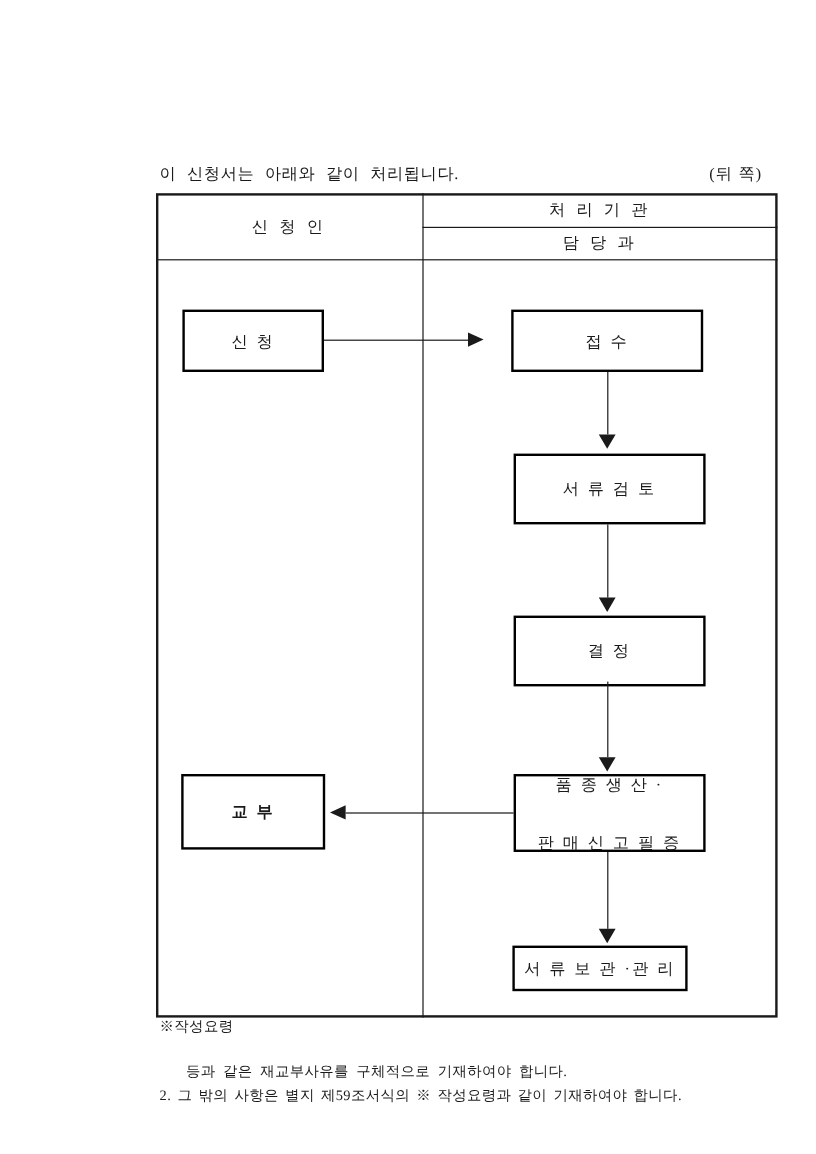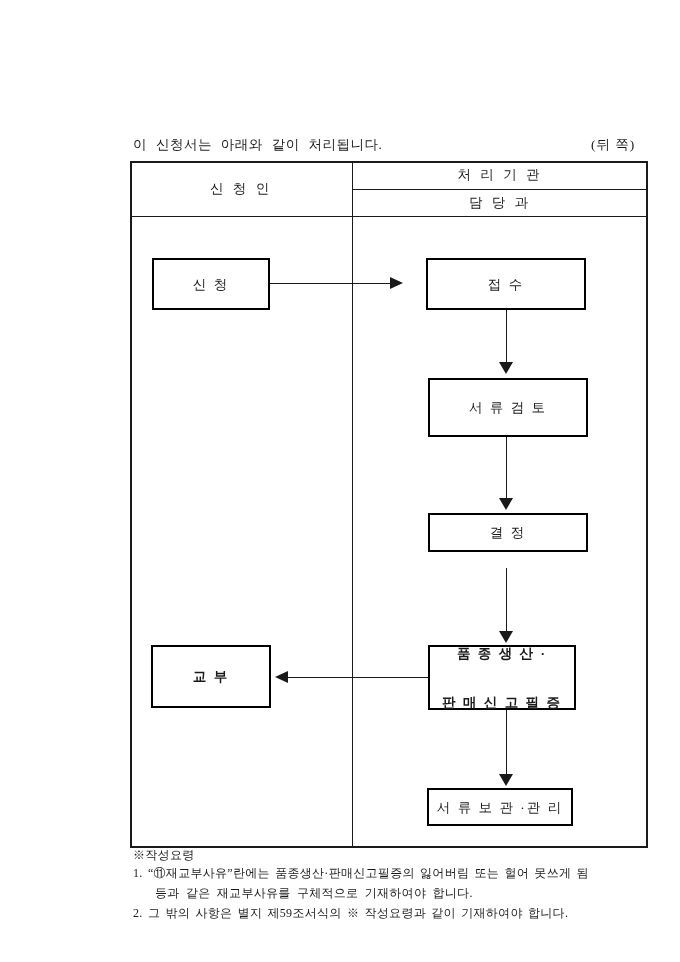--- a/index.html
+++ b/index.html
@@ -53,22 +53,22 @@
     border: 2px solid #000000;
     background: #fff;
     display: flex; flex-direction: column;
     align-items: center; justify-content: center;
     font-size: 13.5px; letter-spacing: 2px; white-space: nowrap;
     line-height: 25px;
   }
   .box-apply   { left: 104px; top: 210px; width: 118px; height: 52px; }
   .box-receipt { left: 378px; top: 210px; width: 160px; height: 52px; }
   .box-review  { left: 380px; top: 330px; width: 160px; height: 59px; }
-  .box-decision{ left: 380px; top: 465px; width: 160px; height: 39px; }
-  .box-cert    { left: 380px; top: 597px; width: 148px; height: 65px; font-weight: bold; }
+  .box-decision{ left: 380px; top: 465px; width: 160px; height: 59px; }
+  .box-cert    { left: 380px; top: 597px; width: 160px; height: 65px; }
   .box-issue   { left: 103px; top: 597px; width: 120px; height: 63px; font-weight: bold; }
   .box-storage { left: 379px; top: 740px; width: 146px; height: 38px; }
 
   
   .hline { position: absolute; height: 1px; background: #1a1a1a; }
   .vline { position: absolute; width: 1px; background: #1a1a1a; }
   .line-apply-receipt { left: 222px; top: 235px; width: 120px; }
   .line-receipt-review { left: 458px; top: 262px; height: 52px; }
   .line-review-decision { left: 458px; top: 389px; height: 61px; }
   .line-decision-cert { left: 458px; top: 520px; height: 63px; }
@@ -148,17 +148,16 @@
   <div class="vline line-decision-cert"></div>
   <div class="ah-down ah-decision"></div>
 
   <div class="hline line-cert-issue"></div>
   <div class="ah-left ah-issue"></div>
 
   <div class="vline line-cert-storage"></div>
   <div class="ah-down ah-storage"></div>
 
   <div class="note note-title">※작성요령</div>
-  <div class="note note-1a">1. “⑪재교부사유”란에는 품종생산·판매신고필증의 잃어버림 또는 헐어 못쓰게 됨</div>
   <div class="note note-1b">등과 같은 재교부사유를 구체적으로 기재하여야 합니다.</div>
   <div class="note note-2">2. 그 밖의 사항은 별지 제59조서식의 ※ 작성요령과 같이 기재하여야 합니다.</div>
 
 </div>
 
 </body></html>

